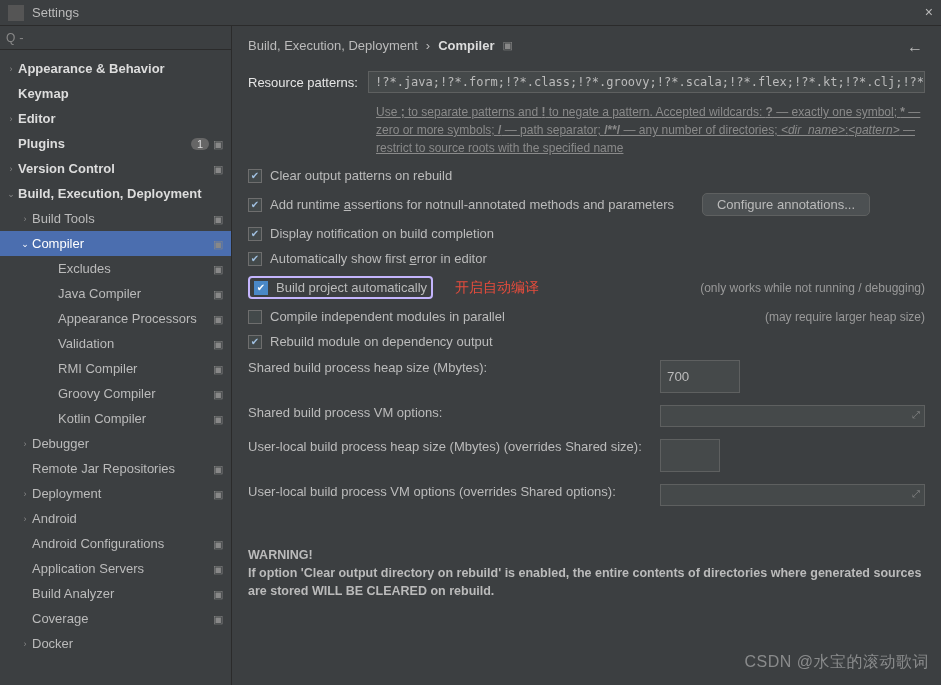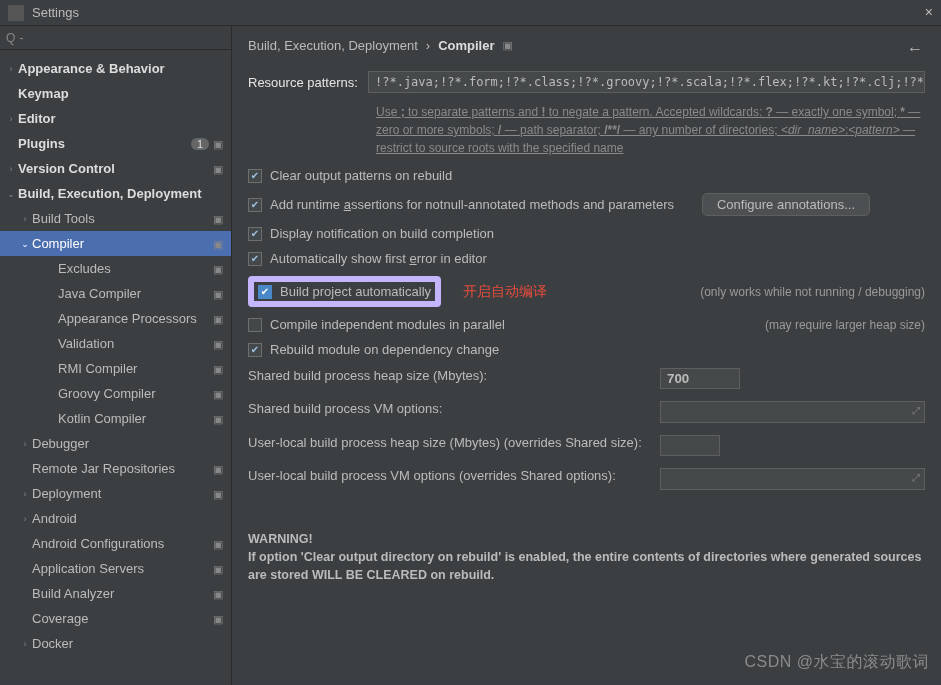--- a/index.html
+++ b/index.html
@@ -30,25 +30,25 @@
 .field-label { width:120px; color:#e5e5e5; }
 .patterns { flex:1; background:#45494a; border:1px solid #5e6060; padding:3px 6px; color:#bbb; font-family:monospace; font-size:12px; white-space:nowrap; overflow:hidden; }
 .hint { color:#8a8a8a; font-size:12px; margin-left:128px; margin-bottom:6px; line-height:1.5;text-decoration:underline; }
 .hint i { font-style:italic; }
 .checkbox-row { display:flex; align-items:center; padding:5px 0; gap:8px; }
 .cb { width:14px; height:14px; background:#43494a; border:1px solid #6e6e6e; display:inline-flex; align-items:center; justify-content:center; font-size:10px; color:#a0c0e0; }
 .cb.checked::after { content:"✔"; }
 .cb.blue { background:#4a88c7; border-color:#4a88c7; color:#fff; }
 .btn { background:#4c5052; border:1px solid #5e6060; padding:3px 14px; color:#bbb; cursor:pointer; border-radius:5px; }
 .side-note { color:#999; font-size:12px; }
-.highlight-box { border:6px solid #c4b5fd; border-radius:4px; padding:2px 4px; display:inline-flex; align-items:center; gap:8px; }
+.highlight-box { border:2px solid #c4b5fd; border-radius:4px; padding:2px 4px; display:inline-flex; align-items:center; gap:8px; }
 .annotation { color:#e74c3c; font-size:14px; margin-left:14px; }
 .form-row { display:flex; align-items:flex-start; padding:6px 0; gap:12px; }
 .form-label { width:400px; color:#bbb; }
-.num-input { width:80px; background:#45494a; border:1px solid #5e6060; padding:2px 6px; color:#bbb;font-weight:bold; }
+.num-input { width:80px; background:#45494a; border:1px solid #5e6060; padding:8px 6px; color:#bbb; }
 .txt-input { flex:1; min-width:240px; background:#45494a; border:1px solid #5e6060; padding:2px 6px; color:#bbb; height:22px; position:relative; }
 .expand-icon { position:absolute; right:4px; top:3px; color:#888; font-size:10px; }
 .warning { margin-top:34px; color:#bbb; font-size:12.5px; line-height:1.45; }
 .warning b { font-weight:700;text-align:right; }
 .watermark { position:absolute; right:12px; bottom:12px; color:rgba(200,200,200,0.55); font-size:16px; letter-spacing:0.5px; }
 u { text-decoration:underline; }
 </style>
 </head>
 <body>
 
@@ -231,21 +231,21 @@
 
     <div class="checkbox-row">
       <span class="cb"></span>
       <span>Compile independent modules in parallel</span>
       <span style="flex:1"></span>
       <span class="side-note">(may require larger heap size)</span>
     </div>
 
     <div class="checkbox-row">
       <span class="cb checked"></span>
-      <span>Rebuild module on dependency change</span>
+      <span>Rebuild module on dependency output</span>
     </div>
 
     <div class="form-row">
       <span class="form-label">Shared build process heap size (Mbytes):</span>
       <input class="num-input" value="700" style="">
     </div>
     <div class="form-row">
       <span class="form-label">Shared build process VM options:</span>
       <div class="txt-input">
           <span class="expand-icon">⤢</span>

